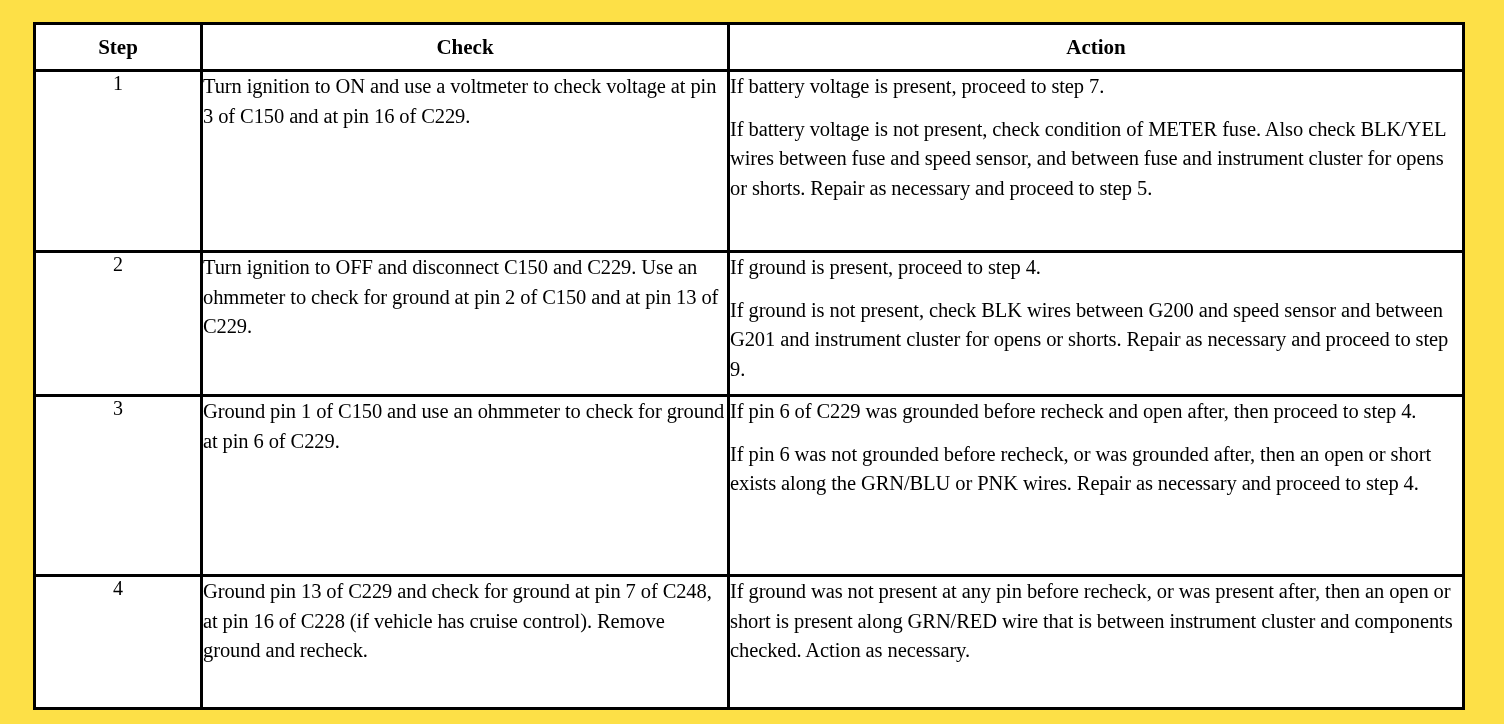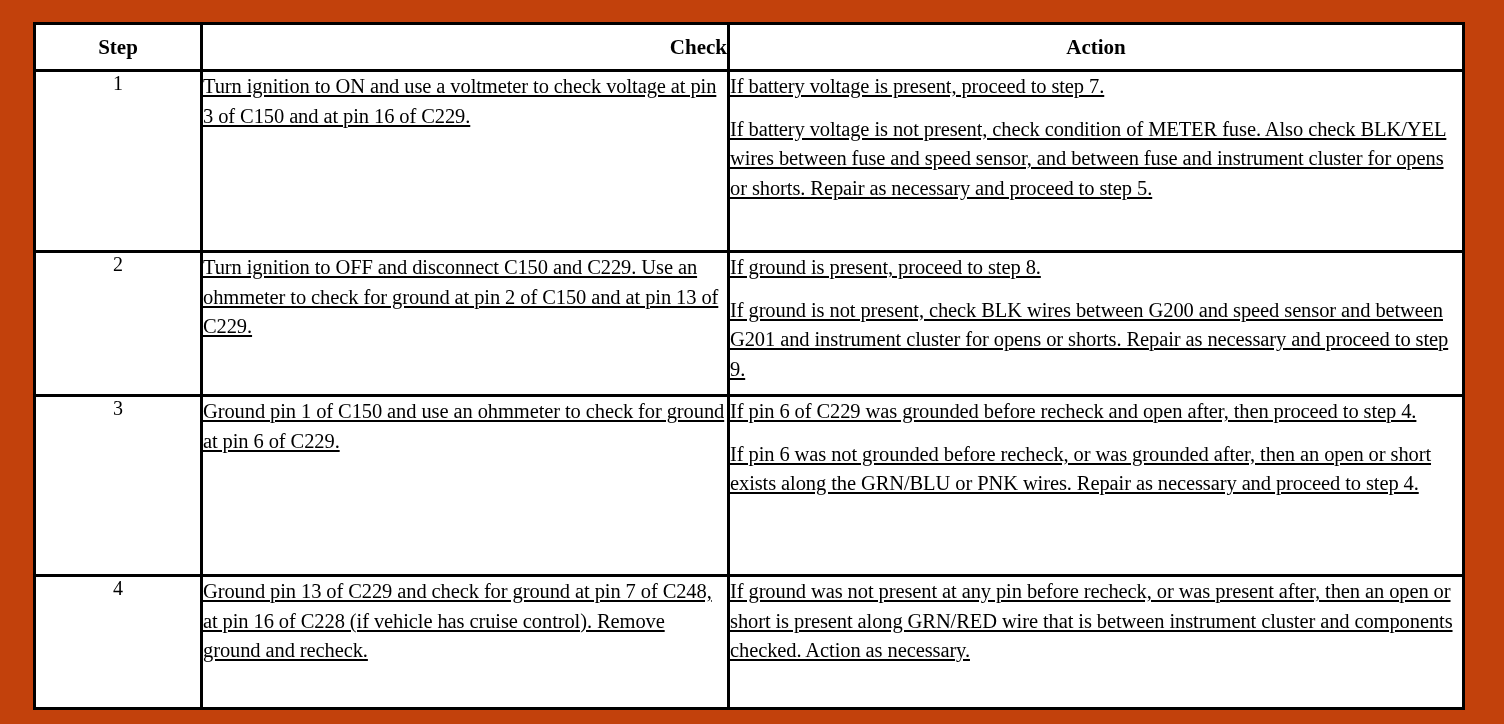--- a/index.html
+++ b/index.html
@@ -12,21 +12,21 @@
     height: 724px;
     font-family: "Liberation Serif", "DejaVu Serif", serif;
     color: #000000;
     overflow: hidden;
   }
 
   #page {
     position: relative;
     width: 1504px;
     height: 724px;
-    background: #c2410c;
+    background: #fde047;
   }
 
   
   #troubleshooting-table {
     position: absolute;
     left: 33px;
     top: 22px;
     width: 1429px;
     border-collapse: collapse;
     table-layout: fixed;
@@ -48,42 +48,41 @@
   
   thead th {
     height: 44px;
     font-weight: bold;
     font-size: 21px;
     line-height: 44px;
     padding: 0 12px;
     white-space: nowrap;
   }
   th.th-step   { text-align: center; }
-  th.th-check  { text-align: right; font-family: Liberation Serif, serif; }
+  th.th-check  { text-align: center; font-family: Liberation Serif, serif; }
   th.th-action { text-align: center; }
 
   
   td.cell-step {
     text-align: center;
     font-size: 20px;
     padding-top: 9px;
   }
 
   td.cell-check,
   td.cell-action {
     padding: 8px 14px 10px 12px;
   }
 
   .para {
     font-size: 20.5px;
     line-height: 29.5px;
     margin: 0 0 13px 0;
     text-align: left;
     letter-spacing: -0.1px;
-    text-decoration: underline;
   }
   .para:last-child { margin-bottom: 0; }
 
   
   tr.row-1 td { height: 178px; }
   tr.row-2 td { height: 141px; }
   tr.row-3 td { height: 177px; }
   tr.row-4 td { height: 130px; }
 
   
@@ -121,21 +120,21 @@
           <p class="para">If battery voltage is not present, check condition of METER fuse. Also check BLK/YEL wires between fuse and speed sensor, and between fuse and instrument cluster for opens or shorts. Repair as necessary and proceed to step 5.</p>
         </td>
       </tr>
 
       <tr class="row-2">
         <td class="cell-step">2</td>
         <td class="cell-check">
           <p class="para">Turn ignition to OFF and disconnect C150 and C229. Use an ohmmeter to check for ground at pin 2 of C150 and at pin 13 of C229.</p>
         </td>
         <td class="cell-action">
-          <p class="para">If ground is present, proceed to step 8.</p>
+          <p class="para">If ground is present, proceed to step 4.</p>
           <p class="para">If ground is not present, check BLK wires between G200 and speed sensor and between G201 and instrument cluster for opens or shorts. Repair as necessary and proceed to step 9.</p>
         </td>
       </tr>
 
       <tr class="row-3">
         <td class="cell-step">3</td>
         <td class="cell-check">
           <p class="para">Ground pin 1 of C150 and use an ohmmeter to check for ground at pin 6 of C229.</p>
         </td>
         <td class="cell-action">

